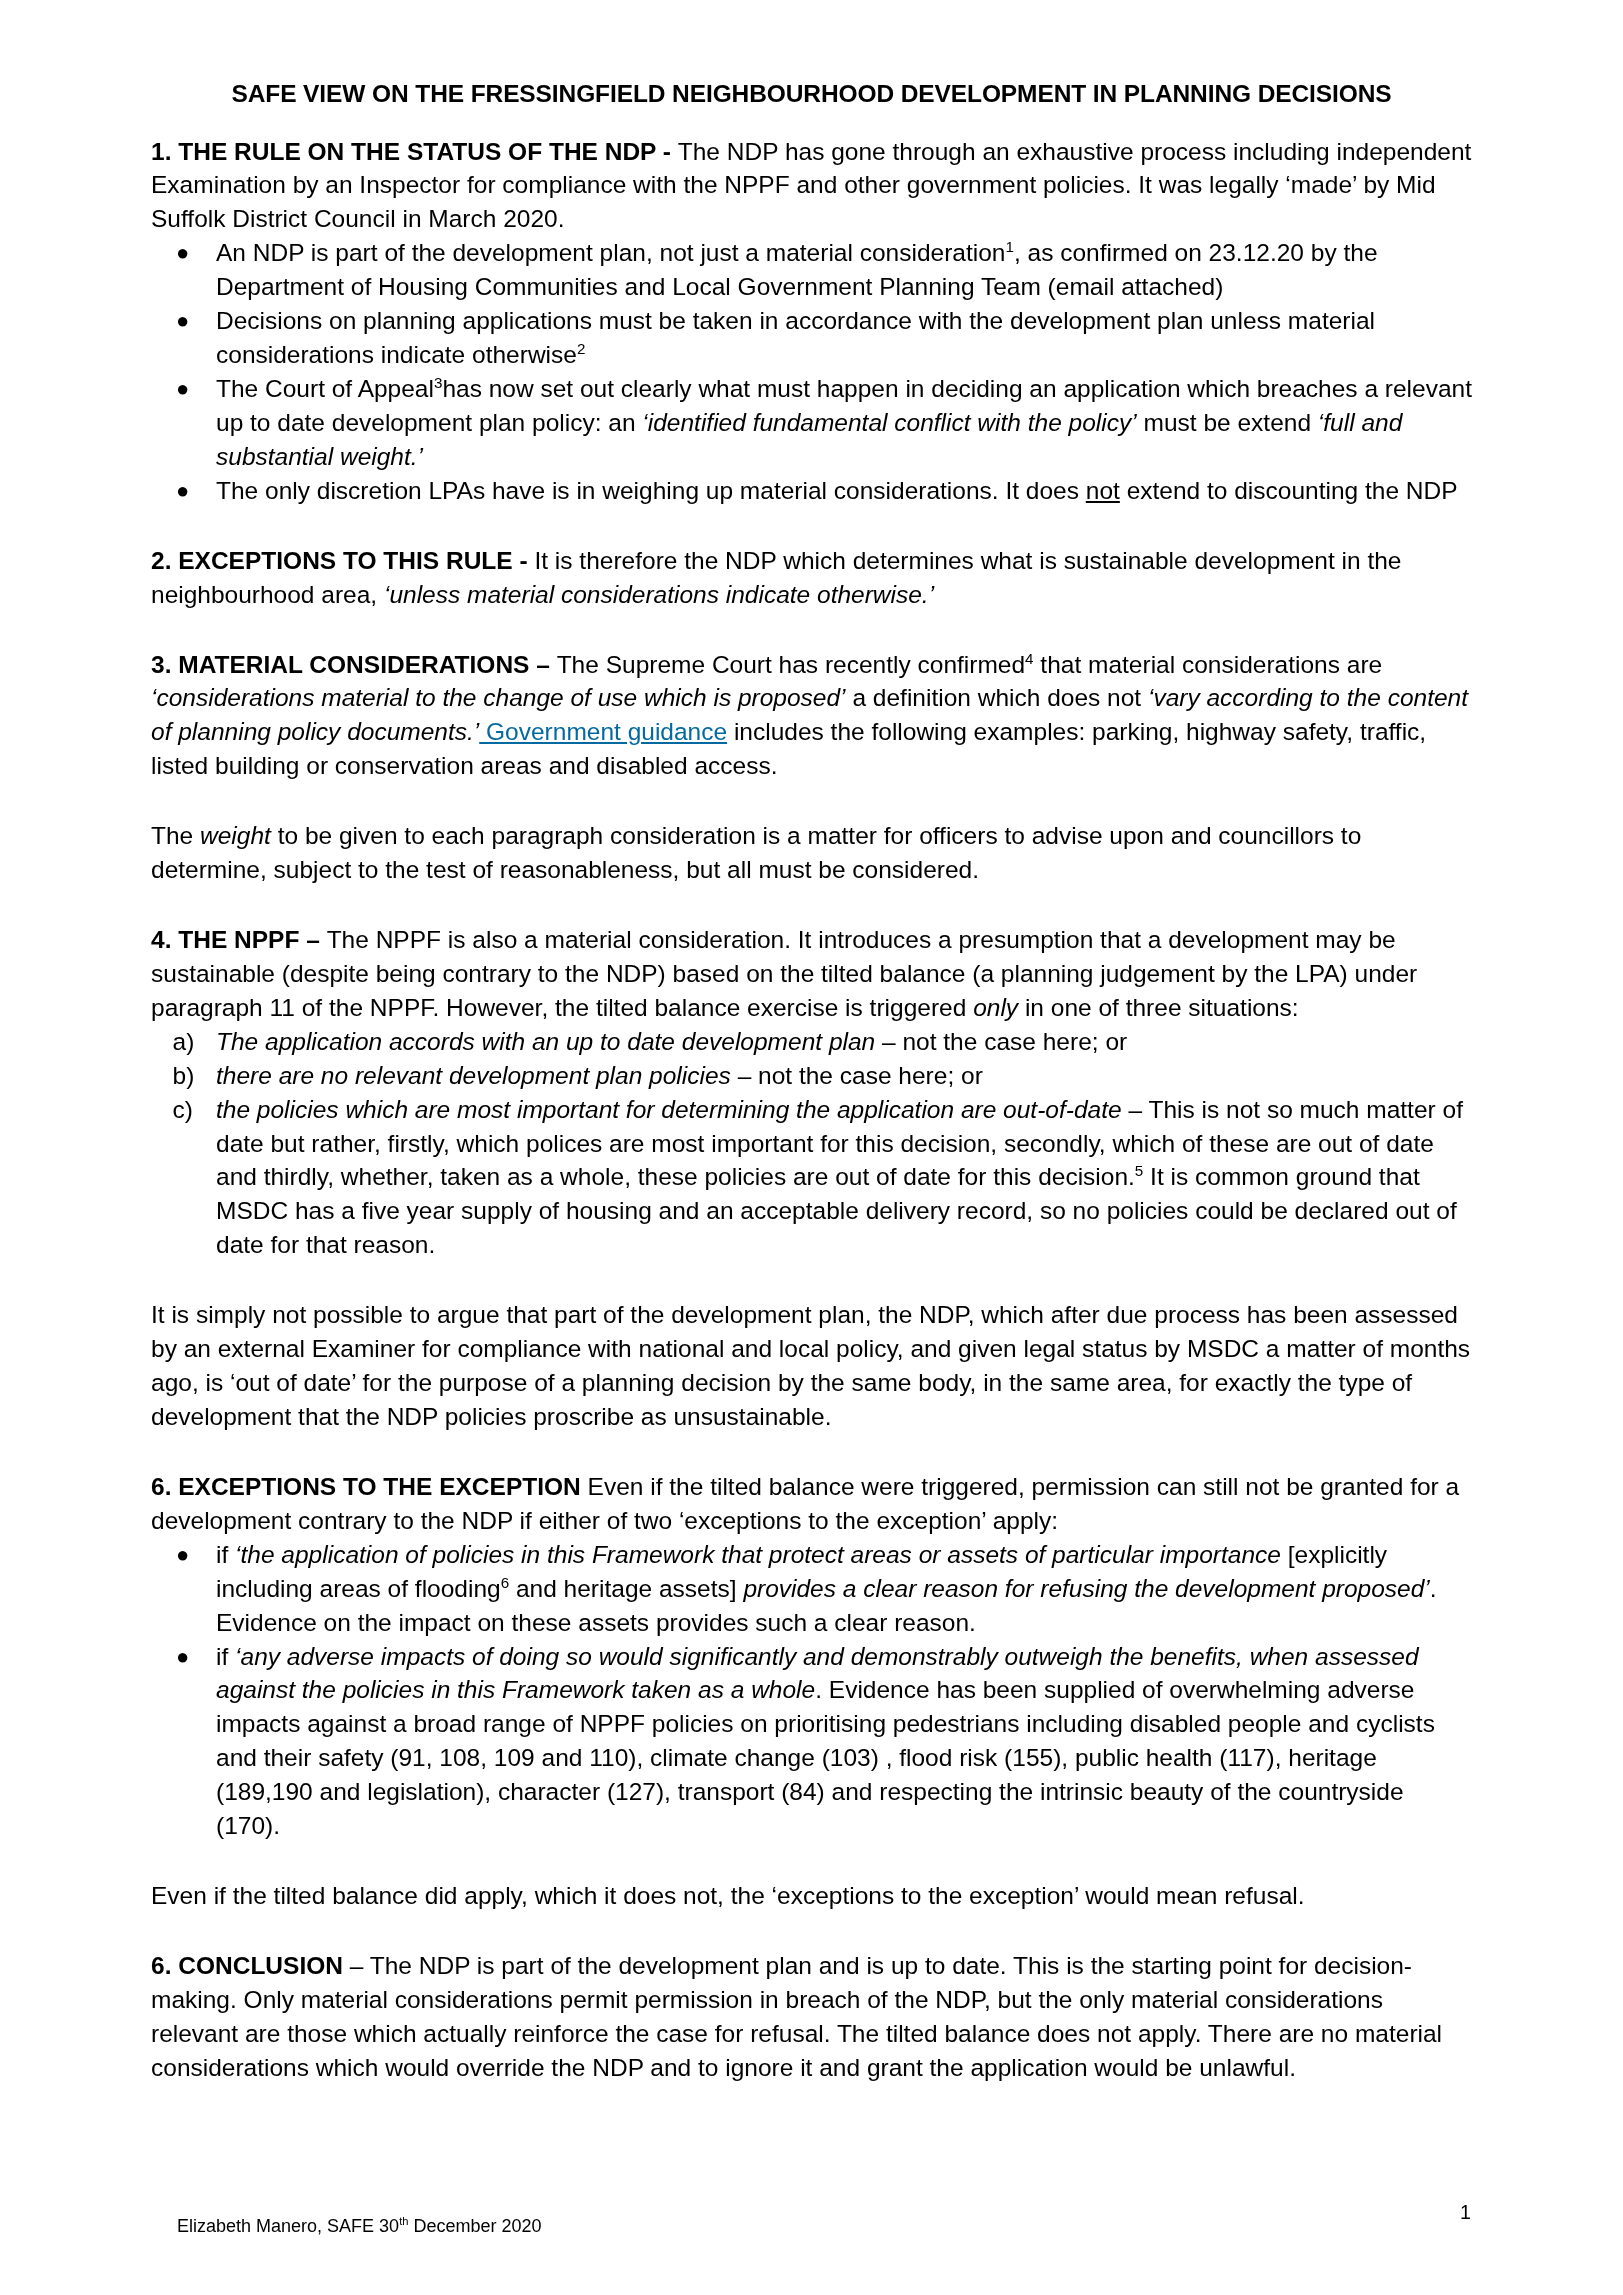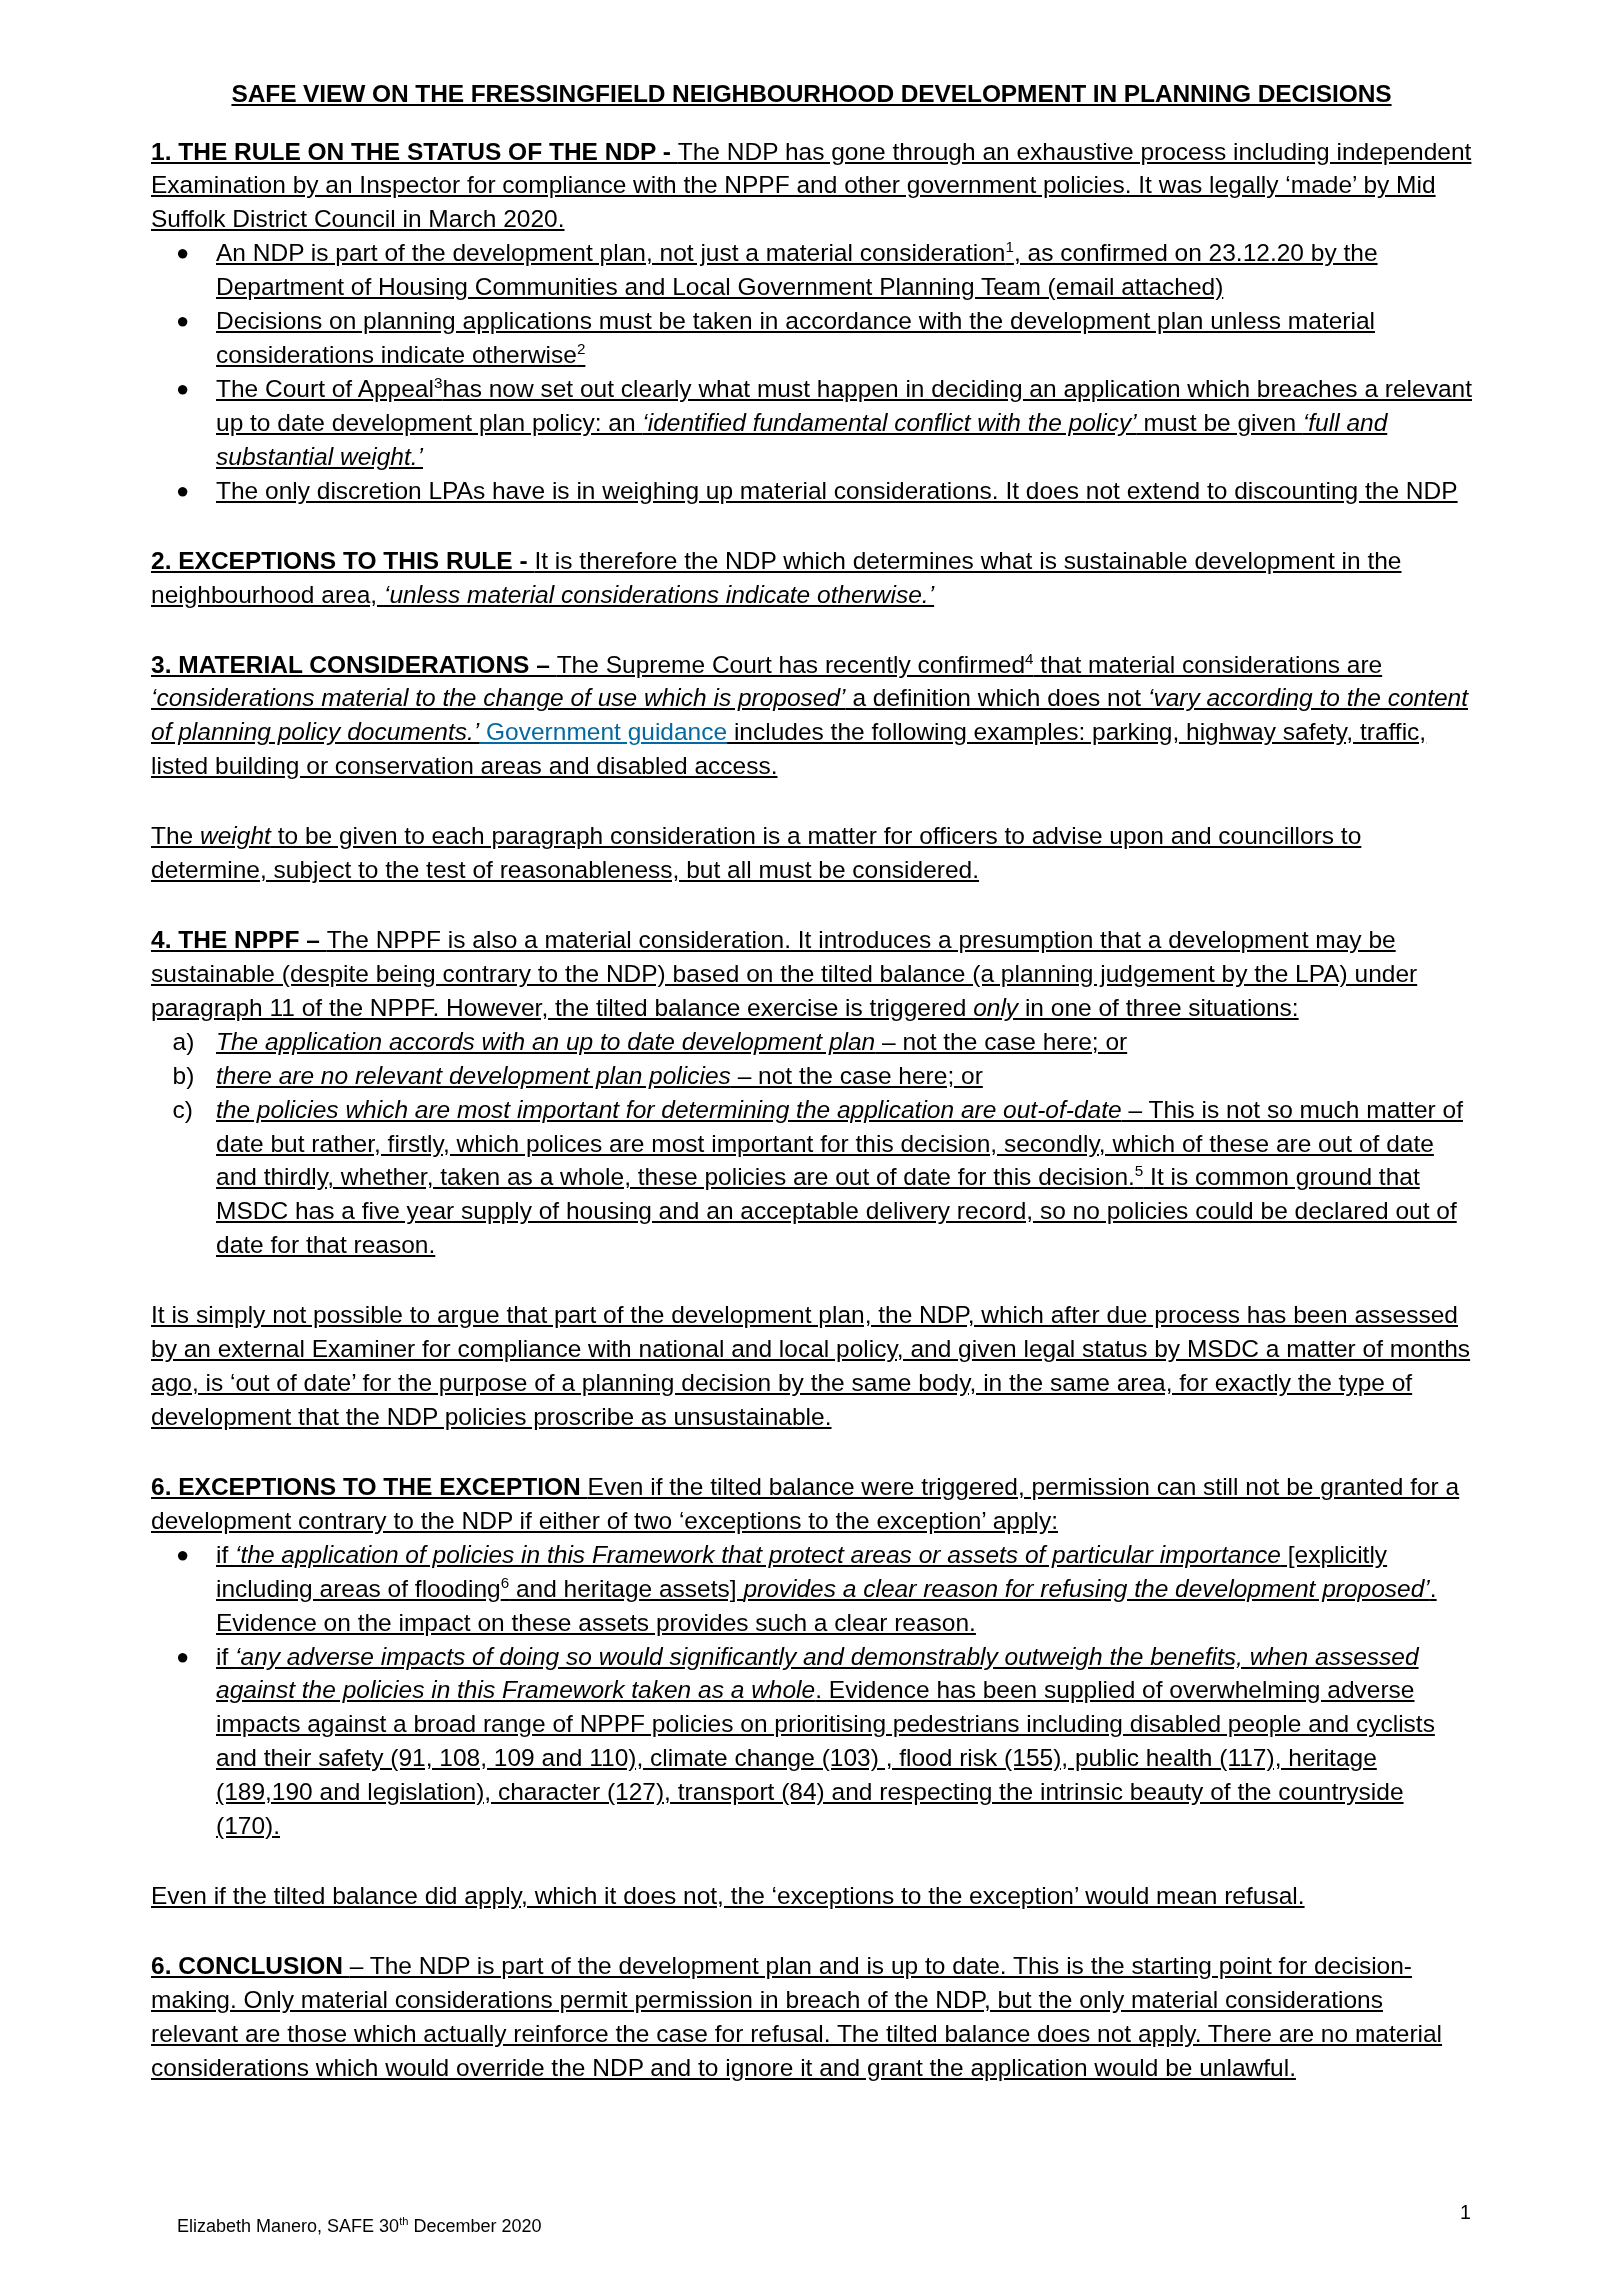--- a/index.html
+++ b/index.html
@@ -13,21 +13,20 @@
     color: #000000;
   }
   .page {
     position: relative;
     width: 1623px;
     height: 2295px;
     background: #ffffff;
     box-sizing: border-box;
     padding: 77px 151px 0 151px;
     overflow: hidden;
-    text-decoration: underline;
   }
   .doc {
     font-size: 24.5px;
     line-height: 1.385;
   }
   .title {
     text-align: center;
     font-weight: bold;
     font-size: 24.5px;
     margin: 0 0 23.6px 0;
@@ -113,21 +112,21 @@
       <li>
         <span class="bullet">●</span>
         <span>An NDP is part of the development plan, not just a material consideration</span><sup>1</sup><span>, as confirmed on 23.12.20 by the Department of Housing Communities and Local Government Planning Team (email attached)</span>
       </li>
       <li>
         <span class="bullet">●</span>
         <span>Decisions on planning applications must be taken in accordance with the development plan unless material considerations indicate otherwise</span><sup>2</sup>
       </li>
       <li>
         <span class="bullet">●</span>
-        <span>The Court of Appeal</span><sup>3</sup><span>has now set out clearly what must happen in deciding an application which breaches a relevant up to date development plan policy: an </span><i>‘identified fundamental conflict with the policy’</i><span> must be given </span><i>‘full and substantial weight.’</i>
+        <span>The Court of Appeal</span><sup>3</sup><span>has now set out clearly what must happen in deciding an application which breaches a relevant up to date development plan policy: an </span><i>‘identified fundamental conflict with the policy’</i><span> must be extend </span><i>‘full and substantial weight.’</i>
       </li>
       <li>
         <span class="bullet">●</span>
         <span>The only discretion LPAs have is in weighing up material considerations. It does </span><u>not</u><span> extend to discounting the NDP</span>
       </li>
     </ul>
 
     <p class="para gap"><b>2. EXCEPTIONS TO THIS RULE - </b><span>It is therefore the NDP which determines what is sustainable development in the neighbourhood area, </span><i>‘unless material considerations indicate otherwise.’</i></p>
 
     <p class="para gap"><b>3. MATERIAL CONSIDERATIONS – </b><span>The Supreme Court has recently confirmed</span><sup>4</sup><span> that material considerations are </span><i>‘considerations material to the change of use which is proposed’</i><span> a definition which does not </span><i>‘vary according to the content of planning policy documents.’</i><a class="link" href="#"> Government guidance</a><span> includes the following examples: parking, highway safety, traffic, listed building or conservation areas and disabled access.</span></p>

